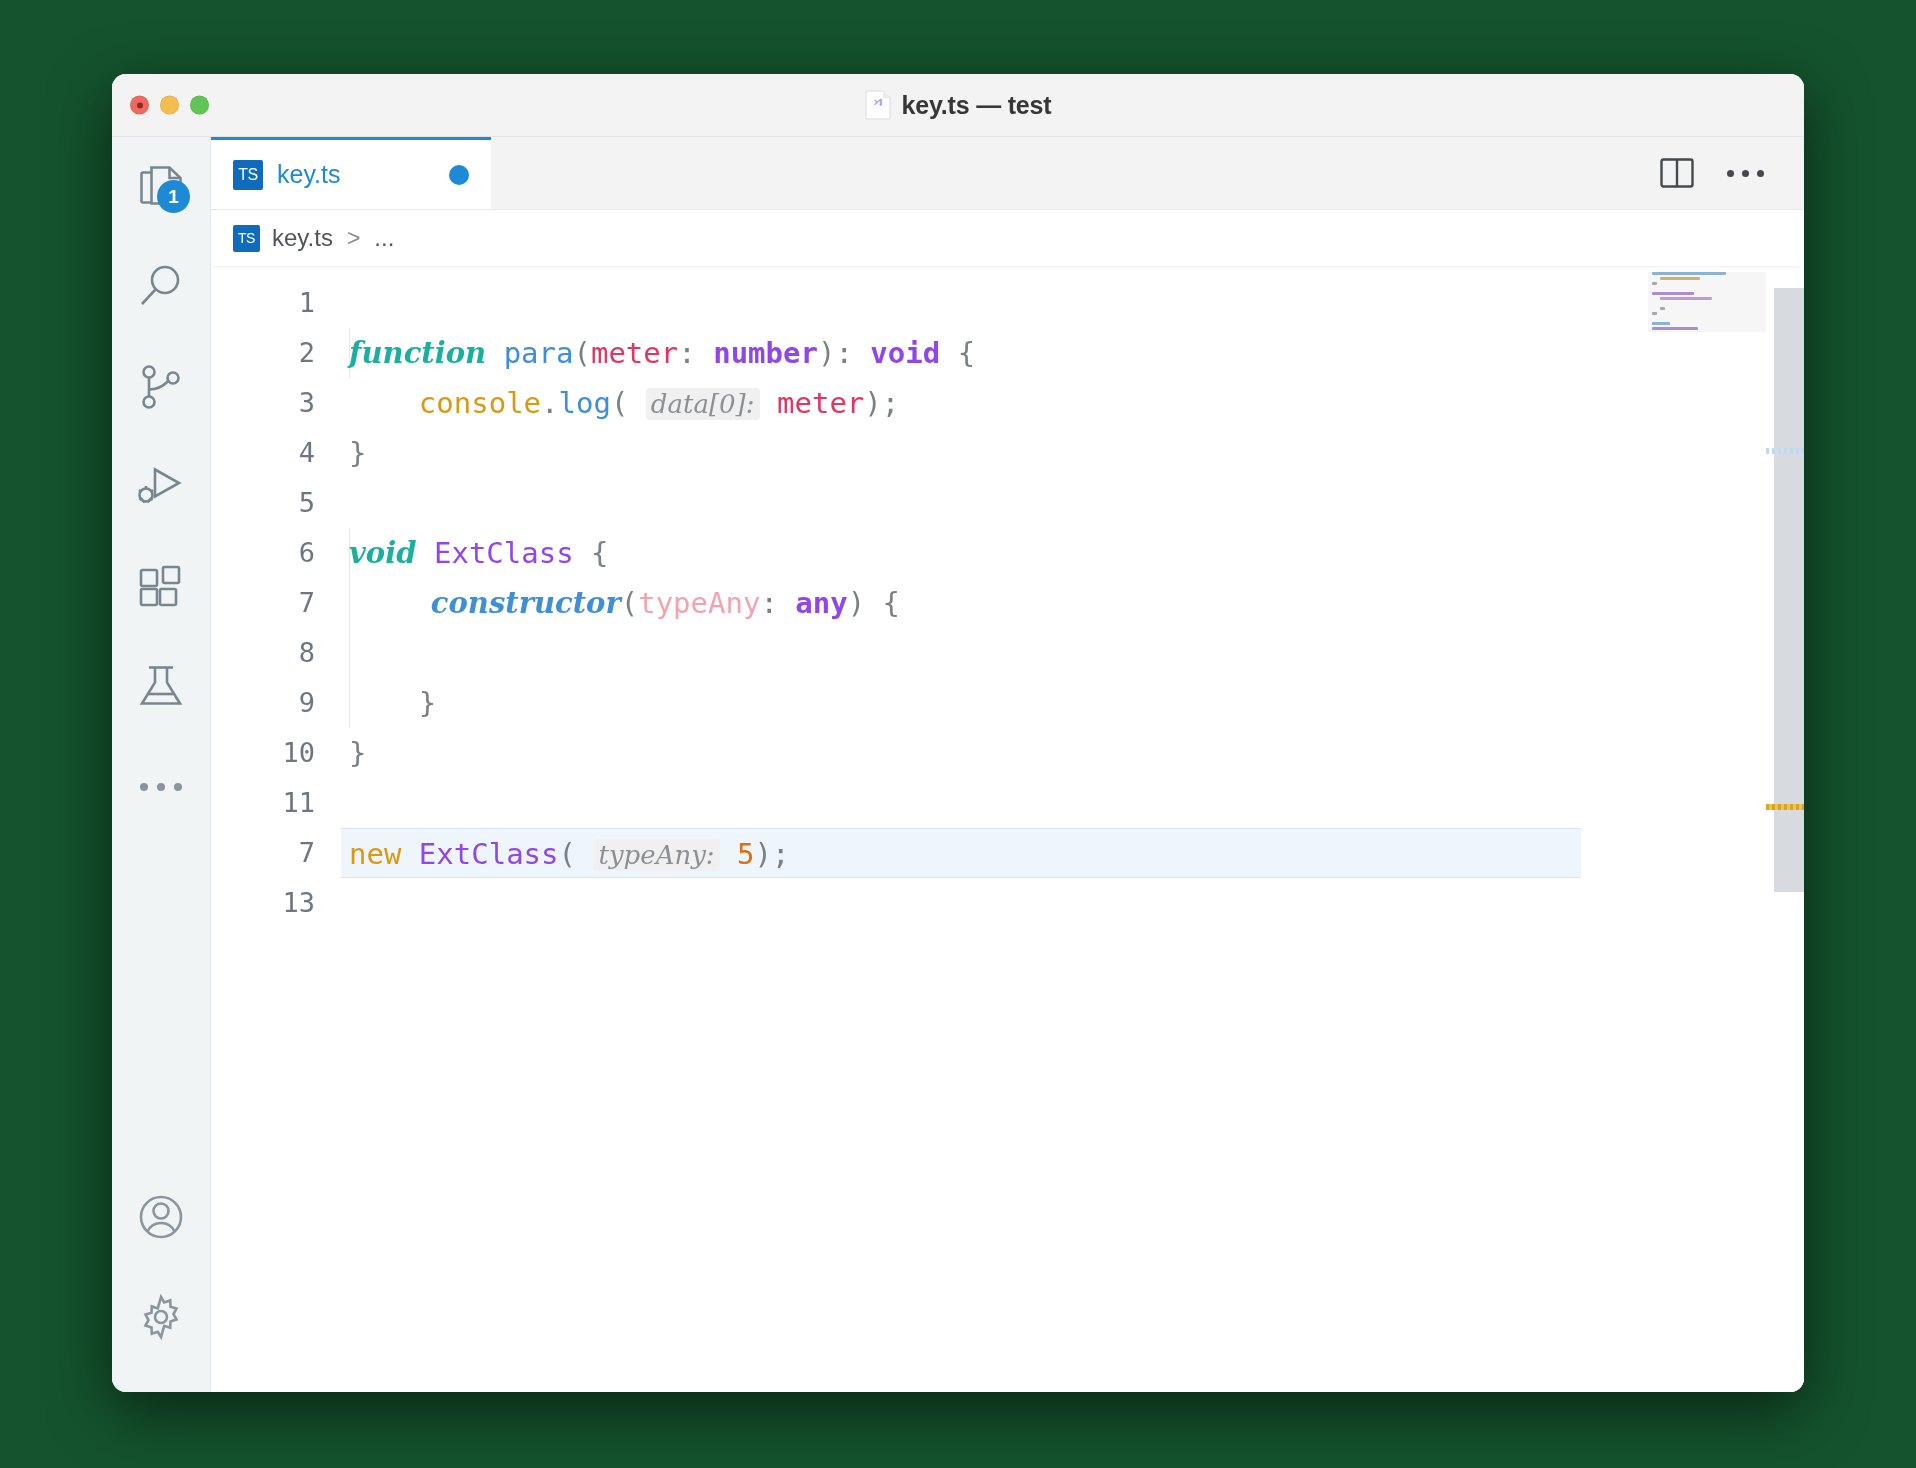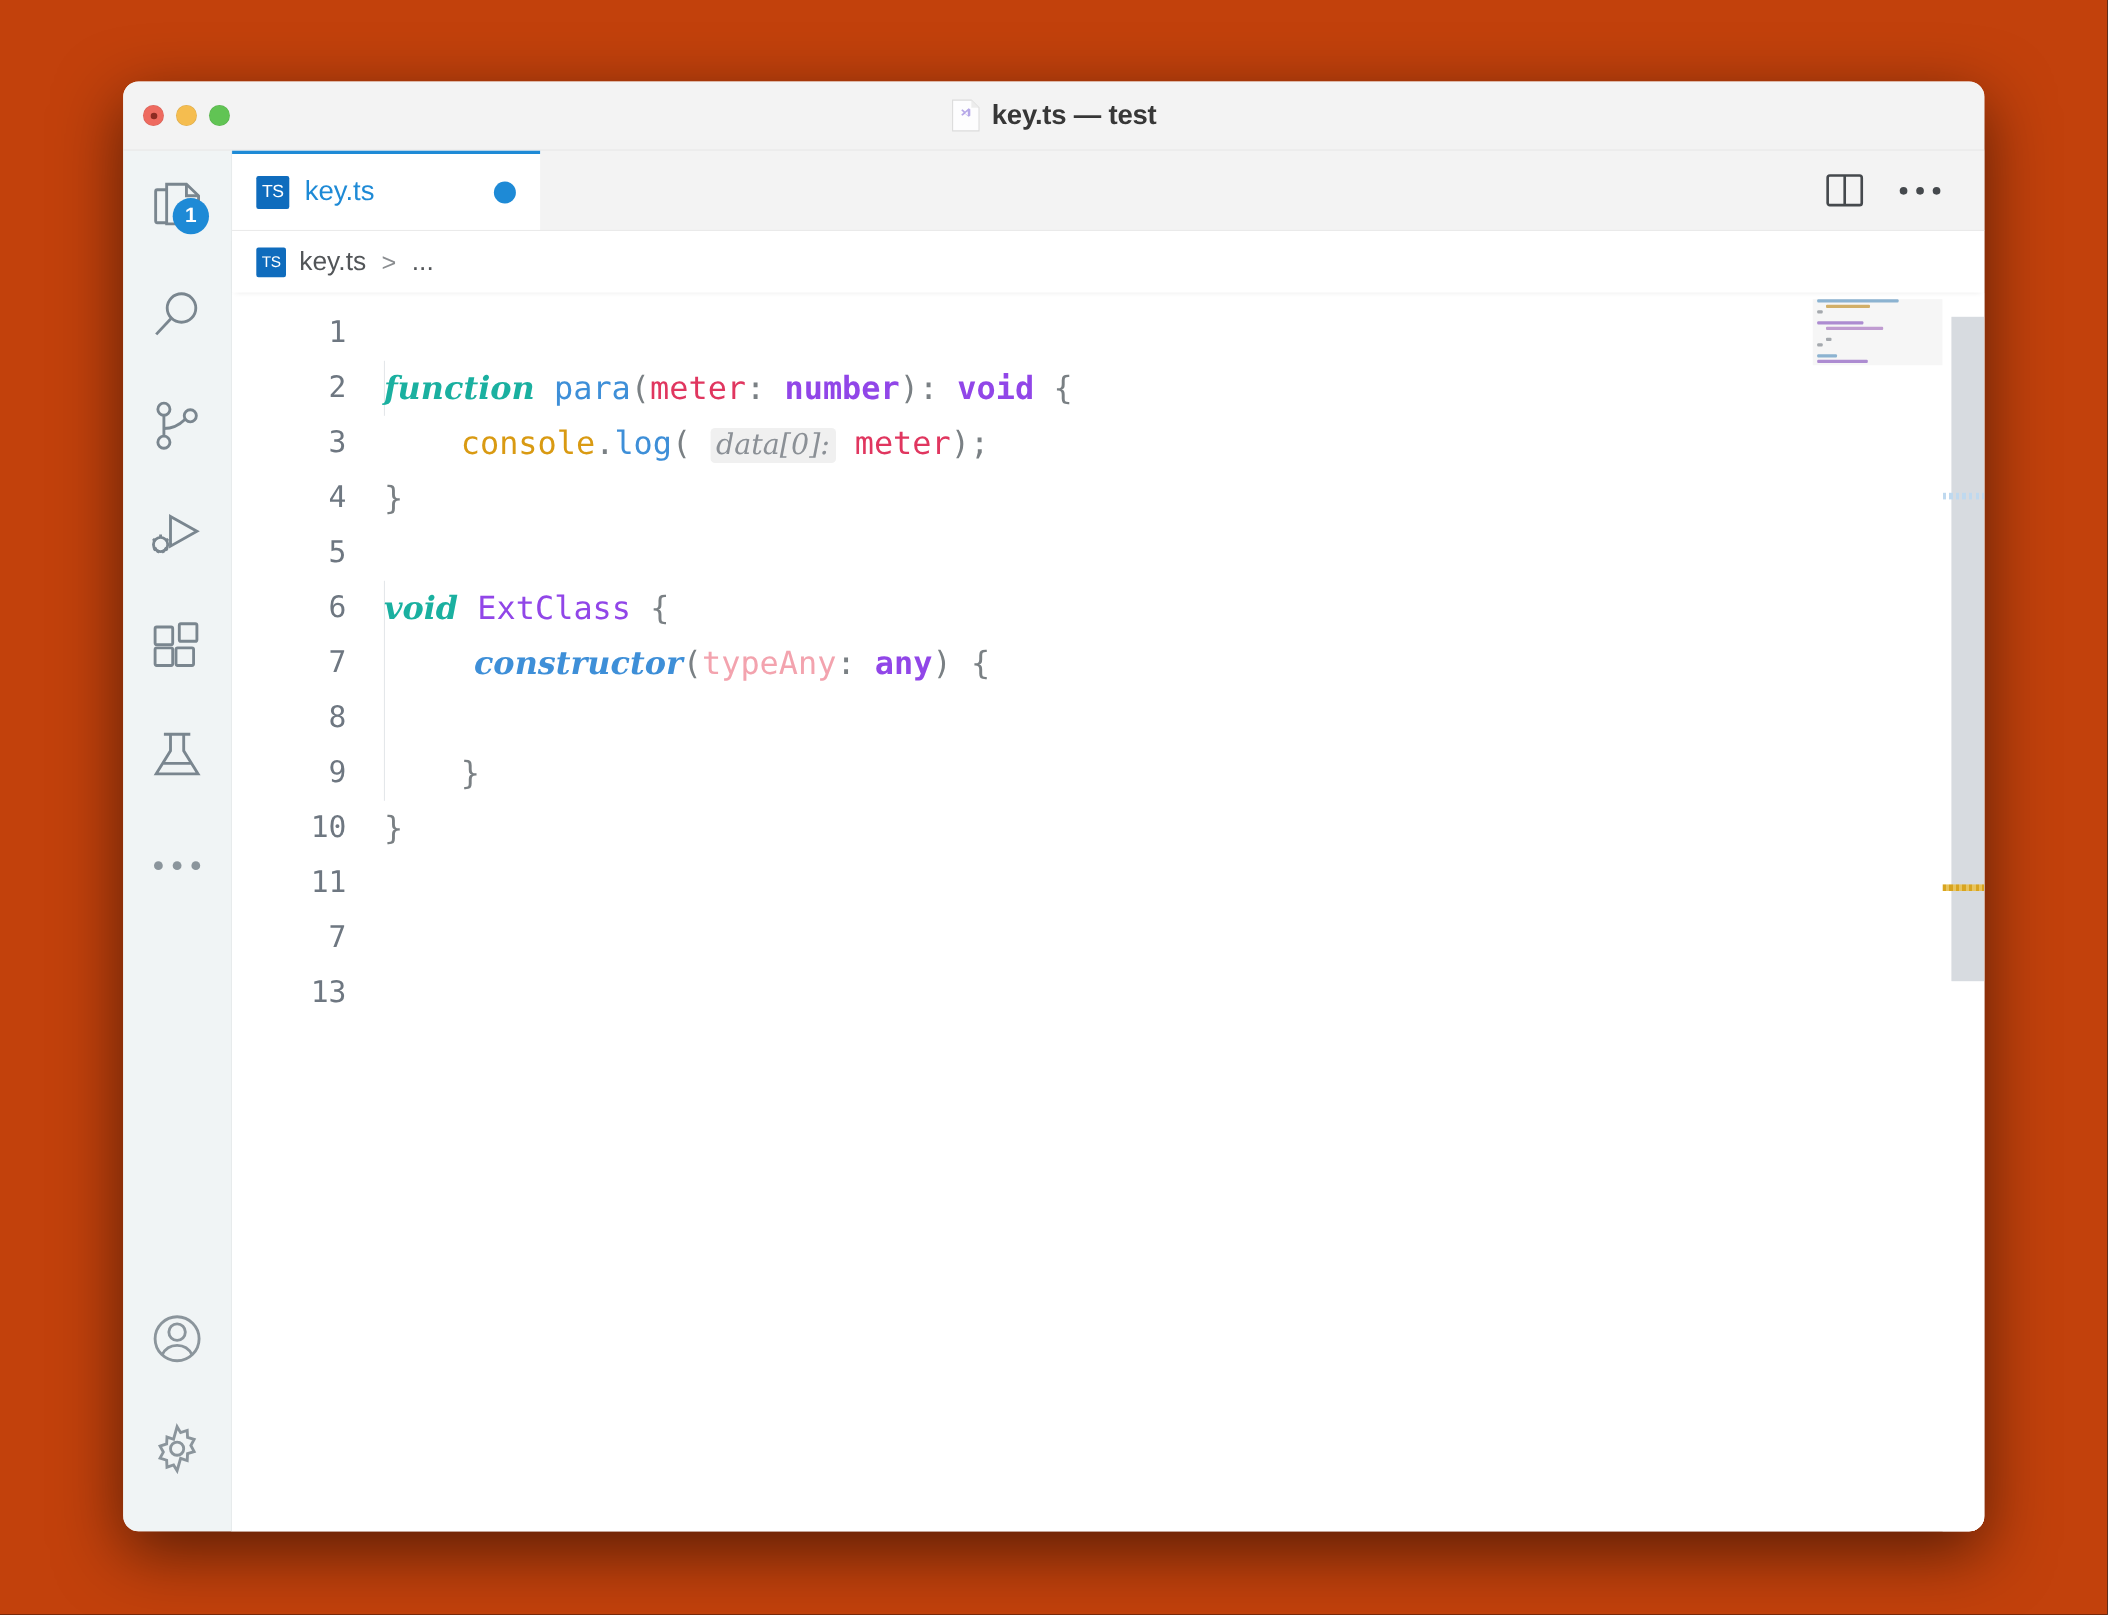--- a/index.html
+++ b/index.html
@@ -9,21 +9,21 @@
     width: 1916px;
     height: 1468px;
     overflow: hidden;
     font-family: "Liberation Sans", sans-serif;
   }
 
   #root {
     position: relative;
     width: 1916px;
     height: 1468px;
-    background: #c2410c;
+    background: #14532d;
   }
 
   
   .window {
     position: absolute;
     left: 112px;
     top: 74px;
     width: 1692px;
     height: 1318px;
     background: #ffffff;
@@ -519,20 +519,21 @@
 
               <div class="cl"></div>
 
               <div class="cl"><span class="t-punc">    }</span></div>
 
               <div class="cl"><span class="t-punc">}</span></div>
 
               <div class="cl"></div>
 
 
+              <div class="cl current"><span class="t-new">new</span><span class="t-punc"> </span><span class="t-cls">ExtClass</span><span class="t-punc">( </span><span class="hint">typeAny:</span><span class="t-punc"> </span><span class="t-num">5</span><span class="t-punc">);</span></div>
             </div>
           </div>
 
           <div class="minimap">
             <div class="mm-canvas">
               <div class="mm-line" style="left:4px;  top:0px;  width:74px; background:#8fb8d8;"></div>
               <div class="mm-line" style="left:12px; top:5px;  width:40px; background:#d9b469;"></div>
               <div class="mm-line" style="left:4px;  top:10px; width:5px;  background:#a9aeb3;"></div>
               <div class="mm-line" style="left:4px;  top:20px; width:42px; background:#b28fd8;"></div>
               <div class="mm-line" style="left:12px; top:25px; width:52px; background:#c6a0d8;"></div>

